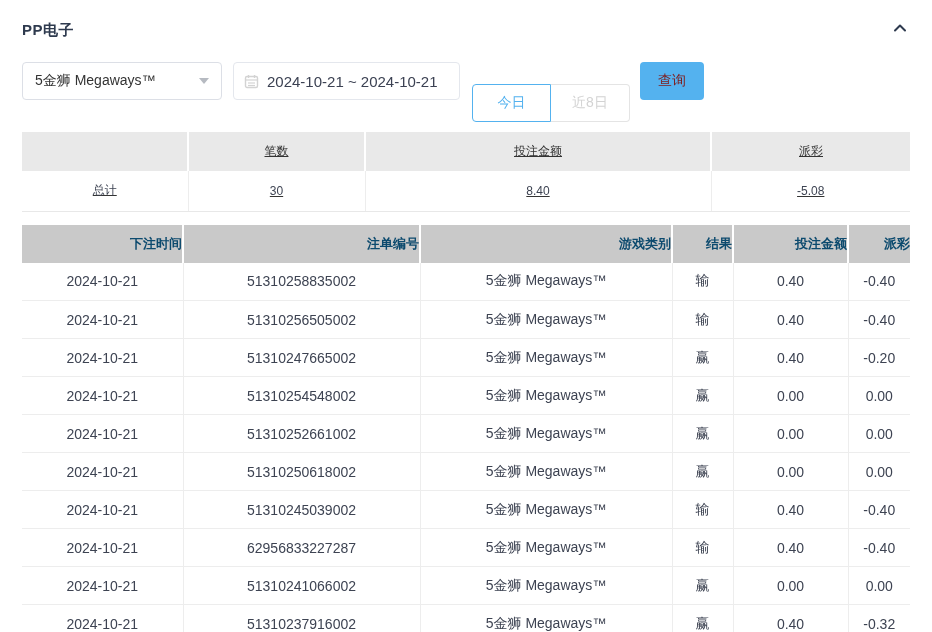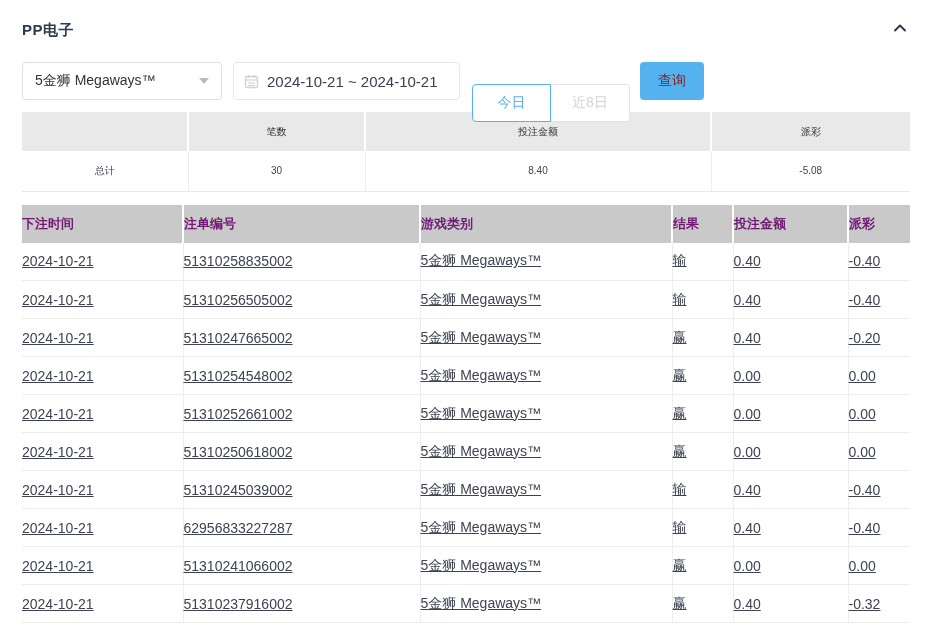--- a/index.html
+++ b/index.html
@@ -29,35 +29,35 @@
           font-family:inherit;margin-top:44px; }
   .qbtn + .qbtn { border-left:none; }
   .qbtn:first-child { border-radius:4px 0 0 4px; }
   .qbtn:last-child { border-radius:0 4px 4px 0; }
   .qbtn.active { border:1px solid #54b2ef; color:#54b2ef; }
   .search-btn { margin-left:10px; width:64px; height:38px; background:#54b2ef; color:#7f1d1d;
                 border:none; border-radius:4px; font-size:14px; cursor:pointer; font-family:inherit; }
 
   
   table { border-collapse:collapse; table-layout:fixed; width:888px; }
-  .summary-table { margin-top:12px; font-size:10px; }
+  .summary-table { margin-top:32px; font-size:12px;text-decoration:underline; }
   .summary-table th { background:#e9e9e9; height:39px; font-weight:normal; color:#333;
                       border-right:2px solid #fff; text-align:center; }
   .summary-table th:last-child { border-right:none; }
   .summary-table td { height:40px; text-align:center; color:#3d4352;
                       border-bottom:1px solid #e8e8e8; border-right:1px solid #ededed; }
   .summary-table td:last-child { border-right:none; }
 
   
   .main-table { margin-top:13px; font-size:14px; }
-  .main-table th { background:#c9c9c9; color:#701a75; height:38px; font-weight:bold; font-size:13px;
-                   border-right:2px solid #fff; text-align:left; }
+  .main-table th { background:#c9c9c9; color:#0c4a6e; height:38px; font-weight:bold; font-size:13px;
+                   border-right:2px solid #fff; text-align:right; }
   .main-table th:last-child { border-right:none; }
-  .main-table td { height:38px; color:#3d4352;
-                   border-bottom:1px solid #ededed; border-right:1px solid #ededed;text-decoration:underline; }
+  .main-table td { height:38px; text-align:center; color:#3d4352;
+                   border-bottom:1px solid #ededed; border-right:1px solid #ededed; }
   .main-table td:last-child { border-right:none; }
 
   .neg { color:#f45b5b; }
 </style>
 </head>
 <body>
 
 <div class="page">
 
   <div class="topbar">

